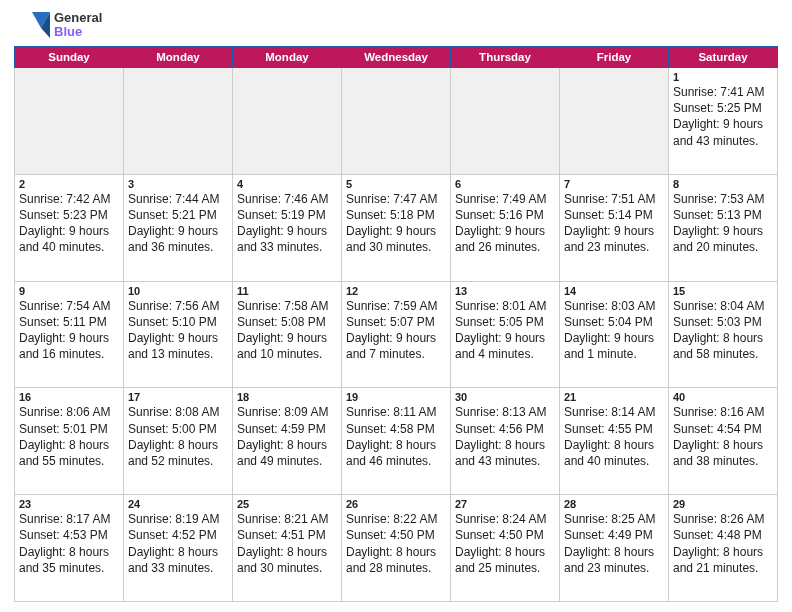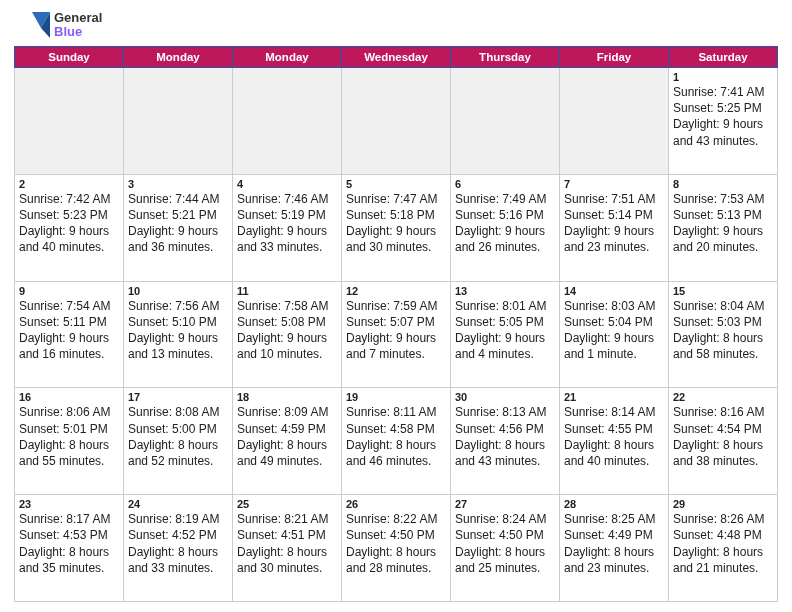--- a/index.html
+++ b/index.html
@@ -255,21 +255,21 @@
 Sunset: 4:56 PM
 Daylight: 8 hours and 43 minutes.</div>
           </td>
           <td>
             <span class="day-number">21</span>
             <div class="day-info">Sunrise: 8:14 AM
 Sunset: 4:55 PM
 Daylight: 8 hours and 40 minutes.</div>
           </td>
           <td>
-            <span class="day-number">22</span>
+            <span class="day-number">40</span>
             <div class="day-info">Sunrise: 8:16 AM
 Sunset: 4:54 PM
 Daylight: 8 hours and 38 minutes.</div>
           </td>
         </tr>
         <tr>
           <td>
             <span class="day-number">23</span>
             <div class="day-info">Sunrise: 8:17 AM
 Sunset: 4:53 PM

